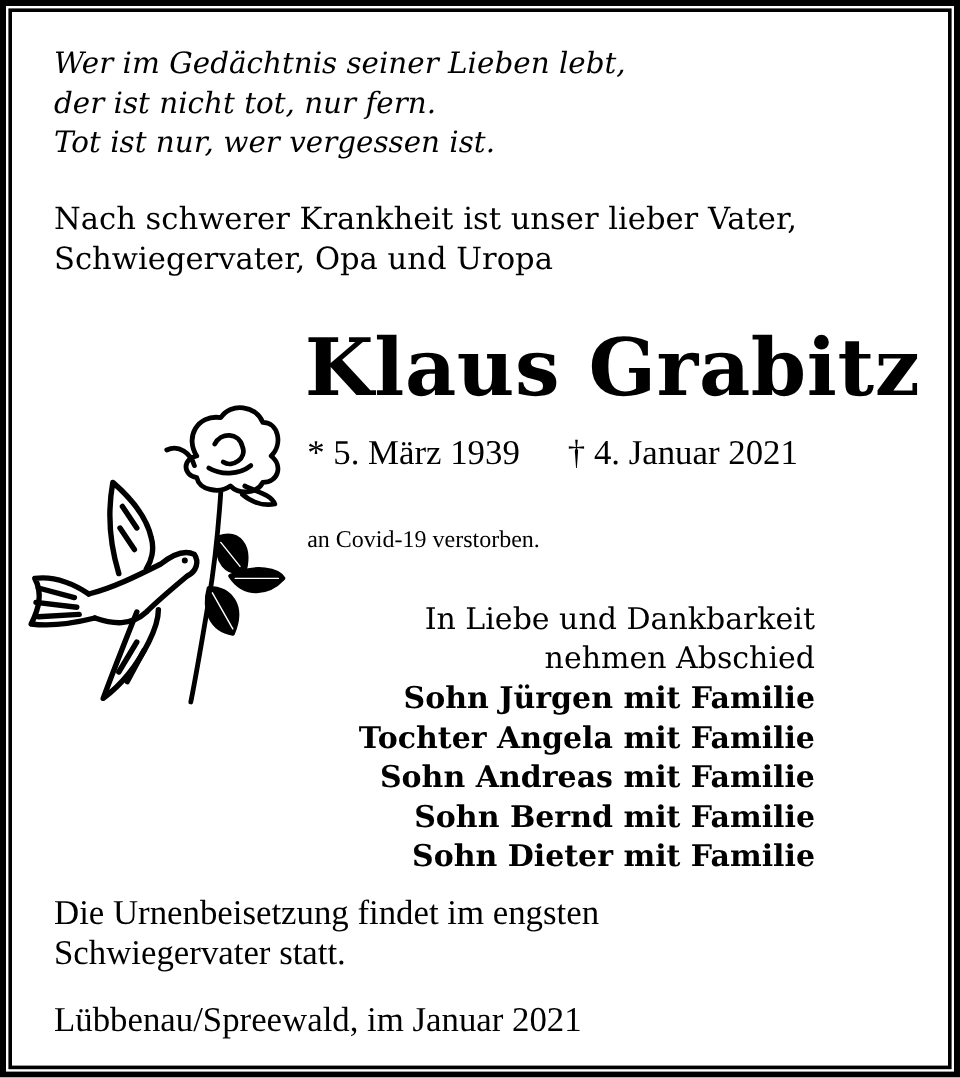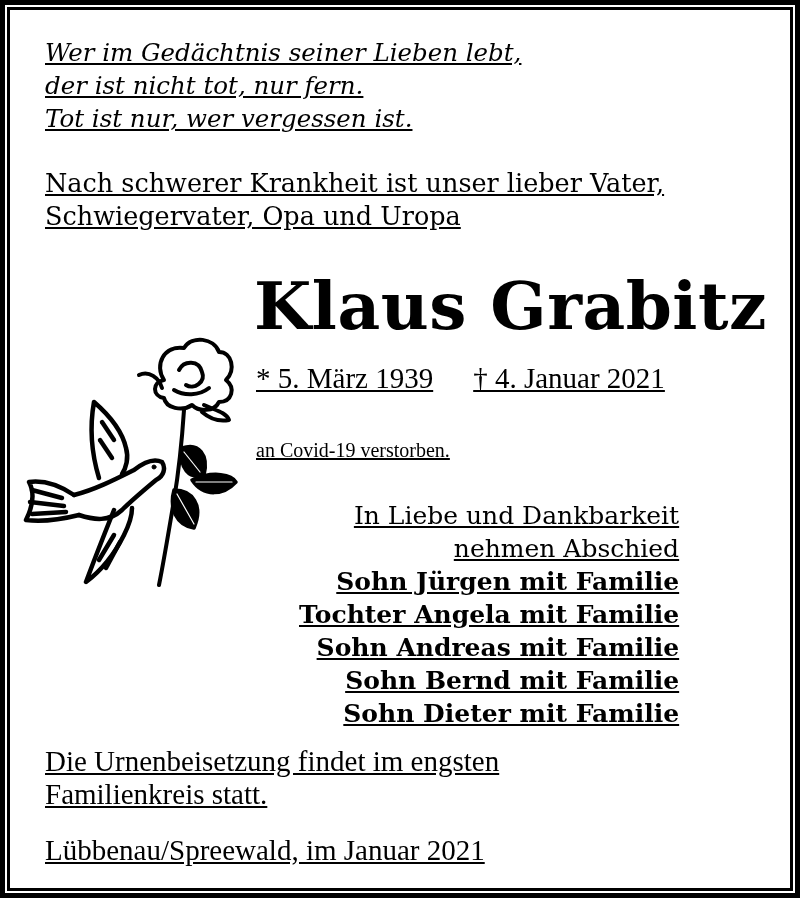--- a/index.html
+++ b/index.html
@@ -1,19 +1,19 @@
 <!DOCTYPE html>
 <html><head>
 <meta charset="utf-8">
 <style>
   html, body { margin:0; padding:0; background:#fff; }
   body { width:800px; height:898px; position:relative; overflow:hidden; font-family:"DejaVu Serif", serif; color:#000; }
   .frame-outer { position:absolute; left:0; top:0; width:800px; height:898px; box-sizing:border-box; border:5px solid #000; background:#fff; }
   .frame-inner { position:absolute; left:7px; top:7px; right:7px; bottom:7px; border:3px solid #000; background:#fff; }
-  .txt { position:absolute; white-space:nowrap; line-height:33px; font-size:25px;text-decoration:underline; }
+  .txt { position:absolute; white-space:nowrap; line-height:33px; font-size:25px; }
   .verse { left:45px; top:36px; font-style:italic; font-size:24.5px; }
   .verse div, .intro div, .family div, .burial div { height:33px; }
   .intro { left:45px; top:167px; font-size:25.5px; }
   .name { position:absolute; left:254px; top:268px; font-size:66px; font-weight:bold; letter-spacing:0.5px; white-space:nowrap; line-height:76px; }
   .dates { left:256px; top:362px; font-size:25px; font-family:"Liberation Serif", serif; font-size:29px; }
   .dates .death { margin-left:40px; }
   .cause { left:256px; top:434px; font-family:"Liberation Serif", serif; font-size:20px; }
   .family { left:254px; top:499px; font-size:25px;text-align:right; }
   .family .bold { font-weight:bold;margin-left:45px; }
   .burial { left:45px; top:745px; font-family:"Liberation Serif", serif; font-size:29px; }
@@ -92,16 +92,16 @@
   <div>nehmen Abschied</div>
   <div class="bold">Sohn Jürgen mit Familie</div>
   <div class="bold">Tochter Angela mit Familie</div>
   <div class="bold">Sohn Andreas mit Familie</div>
   <div class="bold">Sohn Bernd mit Familie</div>
   <div class="bold">Sohn Dieter mit Familie</div>
 </div>
 
 <div class="txt burial">
   <div>Die Urnenbeisetzung findet im engsten</div>
-  <div>Familienkreis statt.</div>
+  <div>Schwiegervater statt.</div>
 </div>
 
 <div class="txt place">Lübbenau/Spreewald, im Januar 2021</div>
 
 </body></html>

